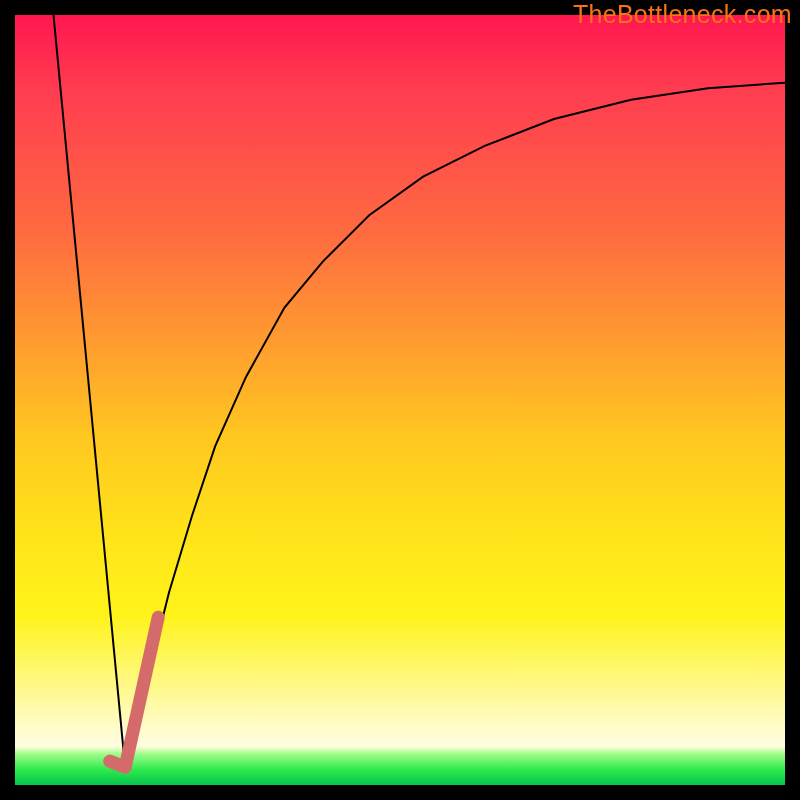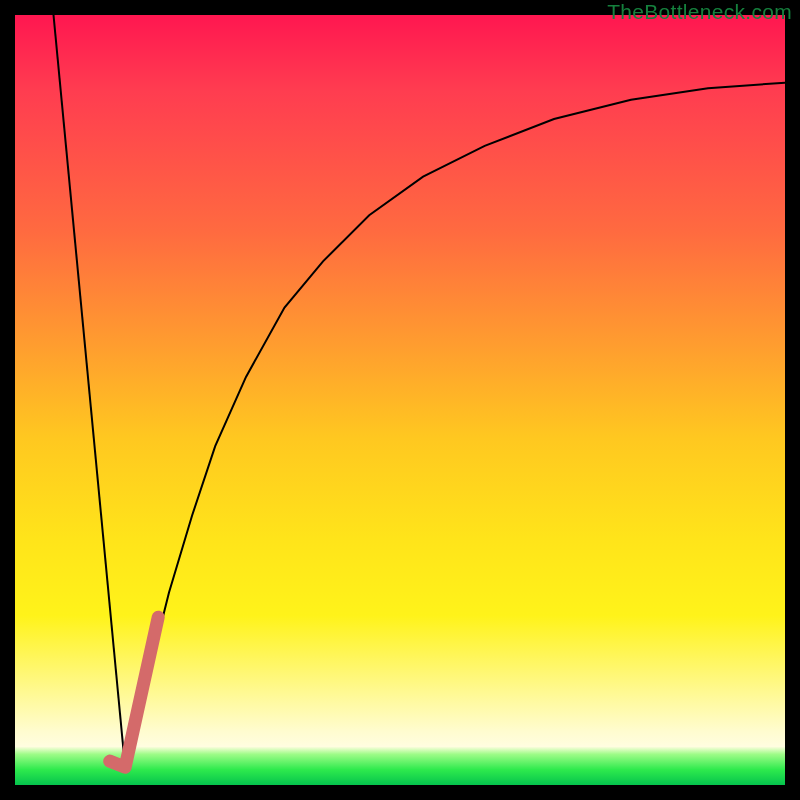--- a/index.html
+++ b/index.html
@@ -50,22 +50,22 @@
   svg.curves {
     position: absolute;
     inset: 0;
     width: 100%;
     height: 100%;
   }
   .watermark {
     position: absolute;
     top: 0;
     right: 8px;
-    color: #15803d;
-    font-size: 21px;
+    color: #f97316;
+    font-size: 25px;
     font-weight: 500;
     letter-spacing: 0.3px;
     user-select: none;
     pointer-events: none;
   }
 </style>
 </head>
 <body>
 
 <div class="stage">

